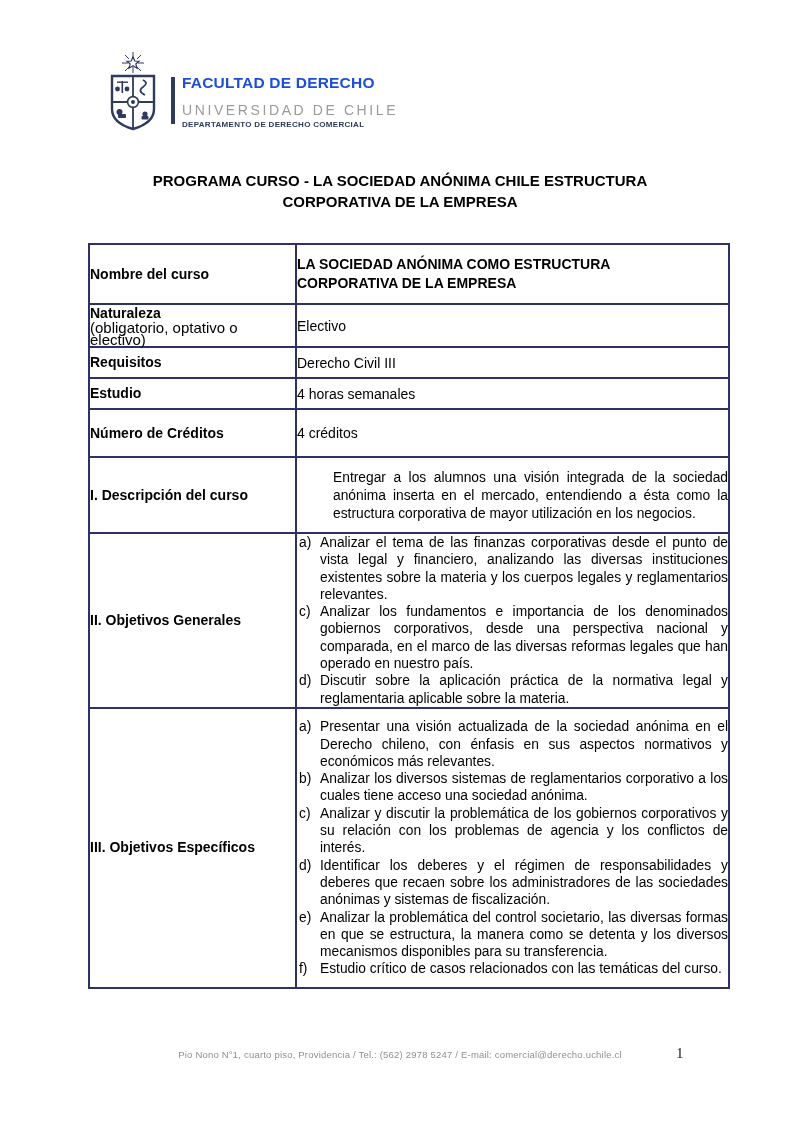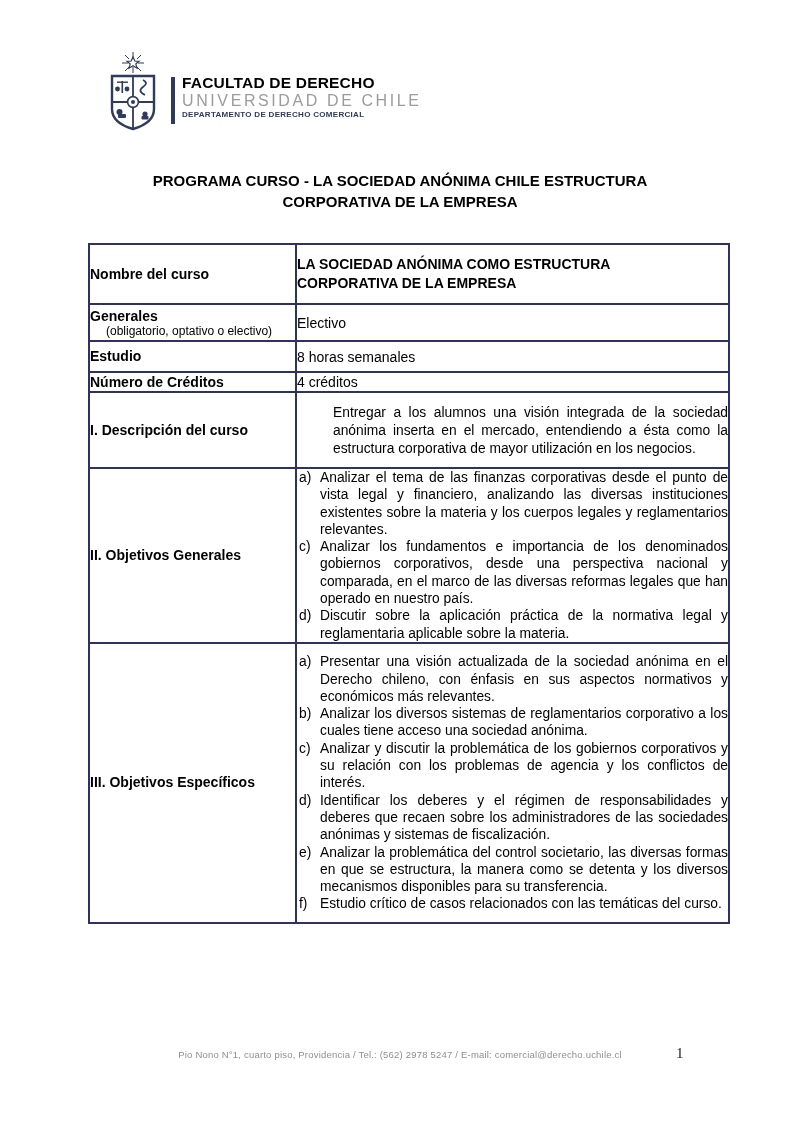--- a/index.html
+++ b/index.html
@@ -4,38 +4,38 @@
 <style>
   html,body{margin:0;padding:0;background:#ffffff;}
   body{width:800px;height:1132px;overflow:hidden;font-family:"Liberation Sans",sans-serif;}
   .page{position:relative;width:800px;height:1132px;background:#fff;}
 
   
   .logo{position:absolute;left:104px;top:52px;display:flex;align-items:flex-start;}
   .crest{width:60px;height:80px;display:block;}
   .logo-bar{width:4px;height:47px;background:#2e3a5e;margin:25px 7px 0 7px;}
   .logo-text{margin-top:23px;}
-  .logo-line1{font-size:15.5px;font-weight:bold;color:#000000;letter-spacing:.2px;line-height:16px;}
-  .logo-line2{font-size:16px;color:#9b9b9b;letter-spacing:2.6px;line-height:13px;margin-top:3px;}
+  .logo-line1{font-size:15.5px;font-weight:bold;color:#1d4ed8;letter-spacing:.2px;line-height:16px;}
+  .logo-line2{font-size:14px;color:#9b9b9b;letter-spacing:2.6px;line-height:13px;margin-top:13px;}
   .logo-line3{font-size:8px;font-weight:bold;color:#2e3a5e;letter-spacing:.3px;line-height:10px;margin-top:3px;}
 
   
   .title{position:absolute;top:170px;left:50%;transform:translateX(-50%);
          width:600px;text-align:center;font-size:15px;font-weight:bold;
          line-height:21px;color:#000;}
 
   
   .course-table{position:absolute;left:88px;top:243px;width:640px;
                 border-collapse:collapse;table-layout:fixed;}
   .course-table col.c1{width:207px;}
   .course-table col.c2{width:433px;}
   .course-table td{border:2px solid #2e3166;vertical-align:middle;padding:0;}
   .label-cell{padding:2px 4px 2px 7px;}
   .label-text{font-size:14px;font-weight:bold;color:#000;line-height:17px;}
-  .label-note{font-size:12px;color:#000;line-height:12px;margin-left:16px;}
+  .label-note{font-size:15px;color:#000;line-height:12px;}
   .value-cell{padding:2px 4px 2px 8px;font-size:14px;color:#000;}
   .value-text{line-height:18px;}
   .value-bold{font-weight:bold;line-height:19px;max-width:370px;}
   .desc-cell{vertical-align:top;}
   .desc-text{font-size:13.8px;line-height:18px;text-align:justify;padding:2px 0 0 0;margin-left:36px;}
   .list-cell{vertical-align:top;padding:2px 3px 2px 4px;}
   .list-item{display:grid;grid-template-columns:23px 1fr;font-size:13.8px;line-height:17.3px;color:#000;}
   .list-marker{padding-left:2px;}
   .list-text{text-align:justify;}
 
@@ -104,36 +104,44 @@
         <tr style="height: 60px;">
           <td class="label-cell">
             <div class="label-text">Nombre del curso</div>
           </td>
           <td class="value-cell">
             <div class="value-bold">LA SOCIEDAD ANÓNIMA COMO ESTRUCTURA CORPORATIVA DE LA EMPRESA</div>
           </td>
         </tr>
         <tr style="height: 37px;">
           <td class="label-cell">
-            <div class="label-text">Generales</div>
+            <div class="label-text">Naturaleza</div>
             <div class="label-note">(obligatorio, optativo o electivo)</div>
           </td>
           <td class="value-cell">
             <div class="value-text">Electivo</div>
           </td>
         </tr>
         <tr style="height: 31px;">
           <td class="label-cell">
+            <div class="label-text">Requisitos</div>
+          </td>
+          <td class="value-cell">
+            <div class="value-text">Derecho Civil III</div>
+          </td>
+        </tr>
+        <tr style="height: 31px;">
+          <td class="label-cell">
             <div class="label-text">Estudio</div>
           </td>
           <td class="value-cell">
-            <div class="value-text">8 horas semanales</div>
-          </td>
-        </tr>
-        <tr style="height: 20px;">
+            <div class="value-text">4 horas semanales</div>
+          </td>
+        </tr>
+        <tr style="height: 48px;">
           <td class="label-cell">
             <div class="label-text">Número de Créditos</div>
           </td>
           <td class="value-cell">
             <div class="value-text">4 créditos</div>
           </td>
         </tr>
         <tr style="height: 76px;">
           <td class="label-cell">
             <div class="label-text">I. Descripción del curso</div>

